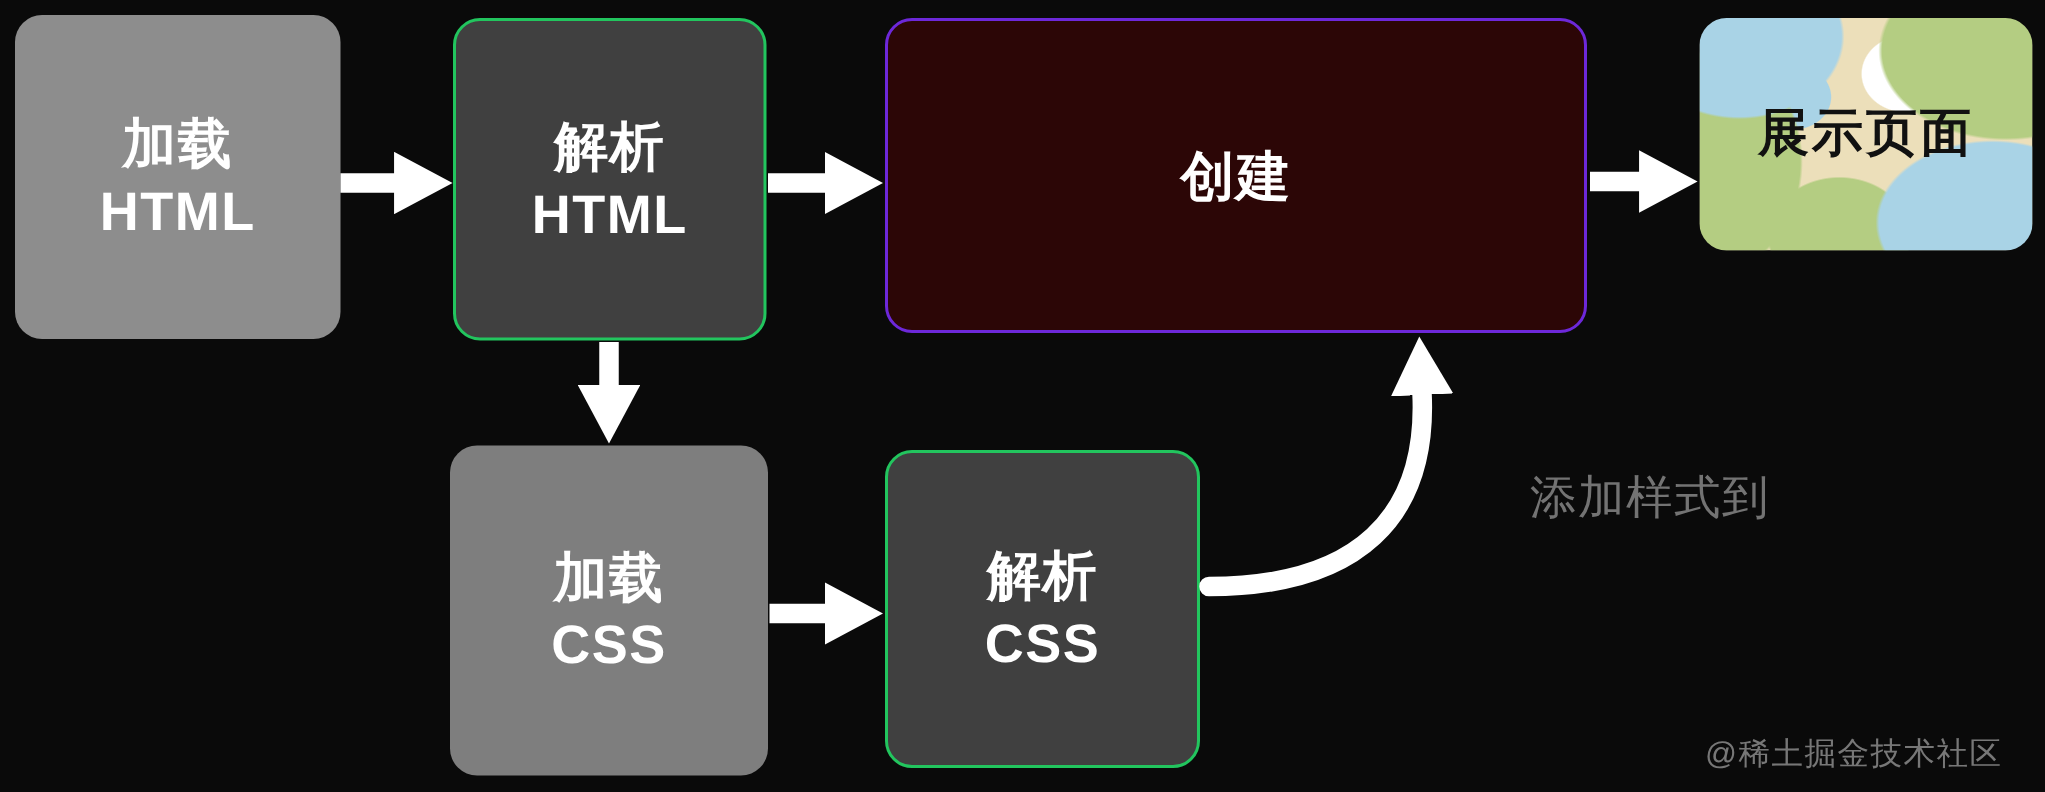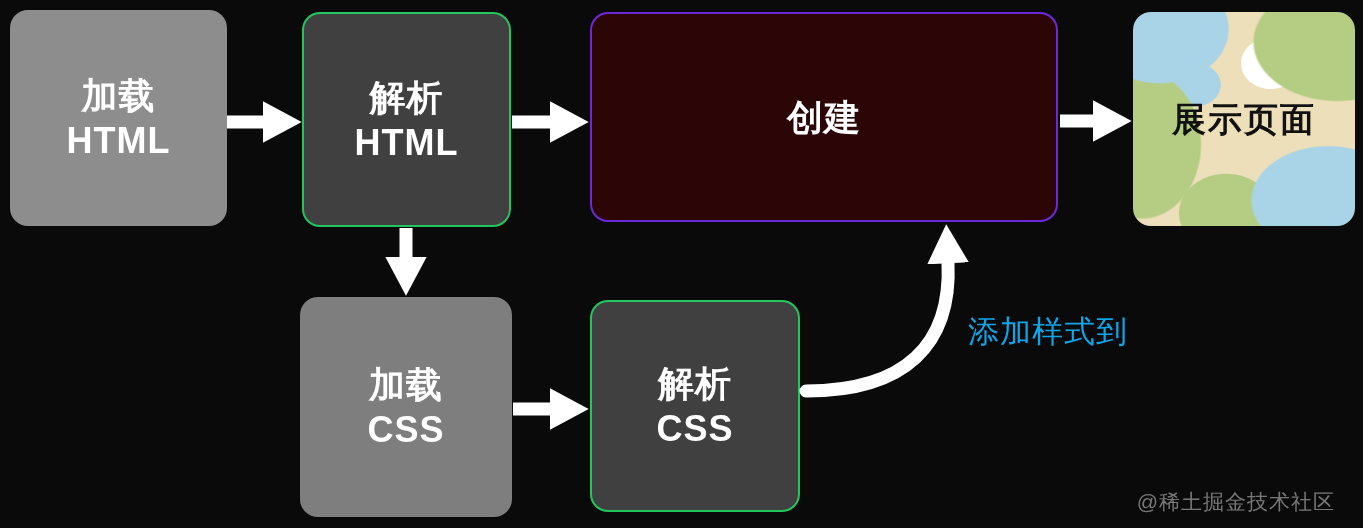--- a/index.html
+++ b/index.html
@@ -49,24 +49,24 @@
       radial-gradient(ellipse 78px 55px at 88% 88%, #a9d3e6 97%, rgba(0,0,0,0) 100%),
       radial-gradient(ellipse 48px 40px at 42% 94%, #b4cd82 97%, rgba(0,0,0,0) 100%),
       radial-gradient(ellipse 30px 26px at 62% 24%, #ffffff 97%, rgba(0,0,0,0) 100%),
       radial-gradient(ellipse 26px 22px at 28% 34%, #a9d3e6 97%, rgba(0,0,0,0) 100%);
     color: #111111;
     font-weight: 700;
     letter-spacing: 2px;
   }
   .annotation {
     position: absolute;
-    left: 948px;
+    left: 1000px;
     top: 310px;
     width: 200px;
-    color: #0ea5e9;
+    color: #737373;
     font-size: 31px;
     font-weight: 500;
     line-height: 1.4;
     text-align: center;
     letter-spacing: 1px;
   }
   .watermark {
     position: absolute;
     right: 28px;
     bottom: 12px;
@@ -93,21 +93,21 @@
 
   <div class="node teal" style="left:302px; top:12px; width:209px; height:215px;">
     <div>解析</div>
     <div>HTML</div>
   </div>
 
   <div class="node maroon" style="left:590px; top:12px; width:468px; height:210px;">
     <div>创建</div>
   </div>
 
-  <div class="node pattern" style="left:1133px; top:12px; width:222px; height:214px; font-size:34px;">
+  <div class="node pattern" style="left:1133px; top:12px; width:222px; height:155px; font-size:34px;">
     <div>展示页面</div>
   </div>
 
   <div class="node gray2" style="left:300px; top:297px; width:212px; height:220px;">
     <div>加载</div>
     <div>CSS</div>
   </div>
 
   <div class="node teal" style="left:590px; top:300px; width:210px; height:212px;">
     <div>解析</div>

